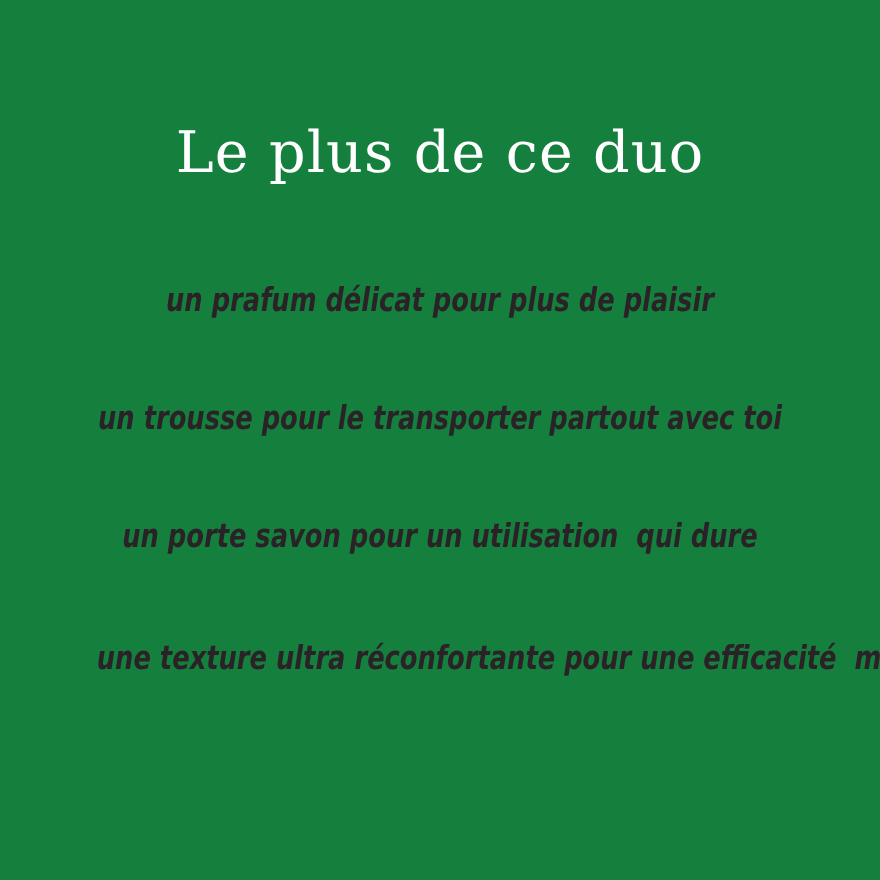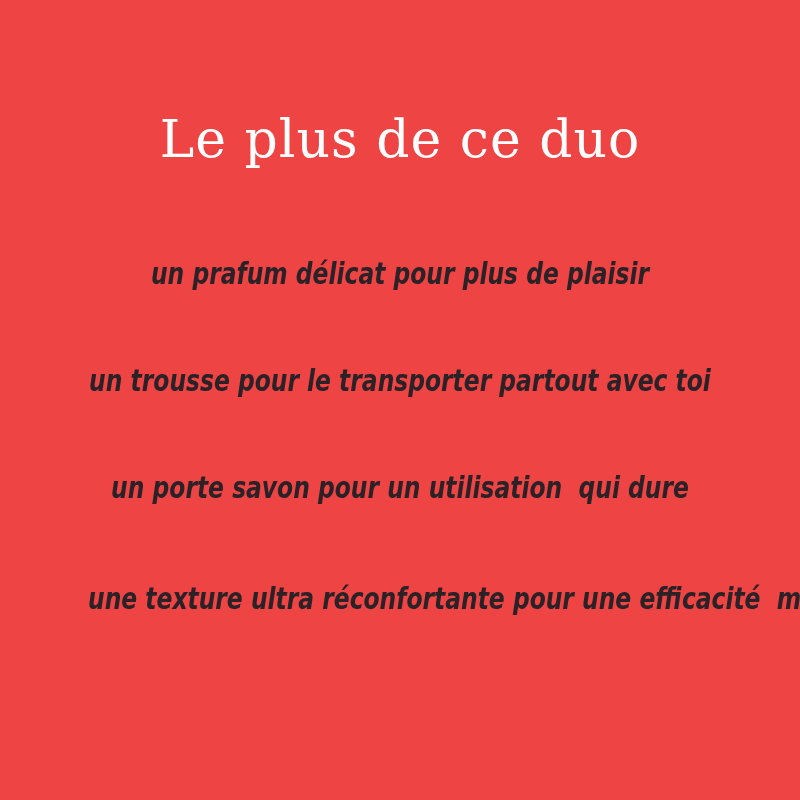--- a/index.html
+++ b/index.html
@@ -39,21 +39,21 @@
     transform-origin: 50% 50%;
   }
   .line-1 { top: 256px; }
   .line-2 { top: 363px; }
   .line-3 { top: 470px; }
   .line-4 { top: 581px; }
 </style>
 </head>
 <body>
 
-<div class="canvas" id="canvas" style="background: #ef4444;">
+<div class="canvas" id="canvas" style="background: #15803d;">
   <h1 class="title" style="color: rgb(255, 255, 255);">Le plus de ce duo</h1>
 
   <div class="benefit-line line-1" style="color: rgb(43, 34, 40);">un prafum délicat pour plus de plaisir</div>
 
   <div class="benefit-line line-2" style="color: rgb(43, 34, 40);">un trousse pour le transporter partout avec toi</div>
 
   <div class="benefit-line line-3" style="color: rgb(43, 34, 40);">un porte savon pour un utilisation  qui dure</div>
 
   <div class="benefit-line line-4" style="color: rgb(43, 34, 40);">une texture ultra réconfortante pour une efficacité  maximum</div>
 </div>

